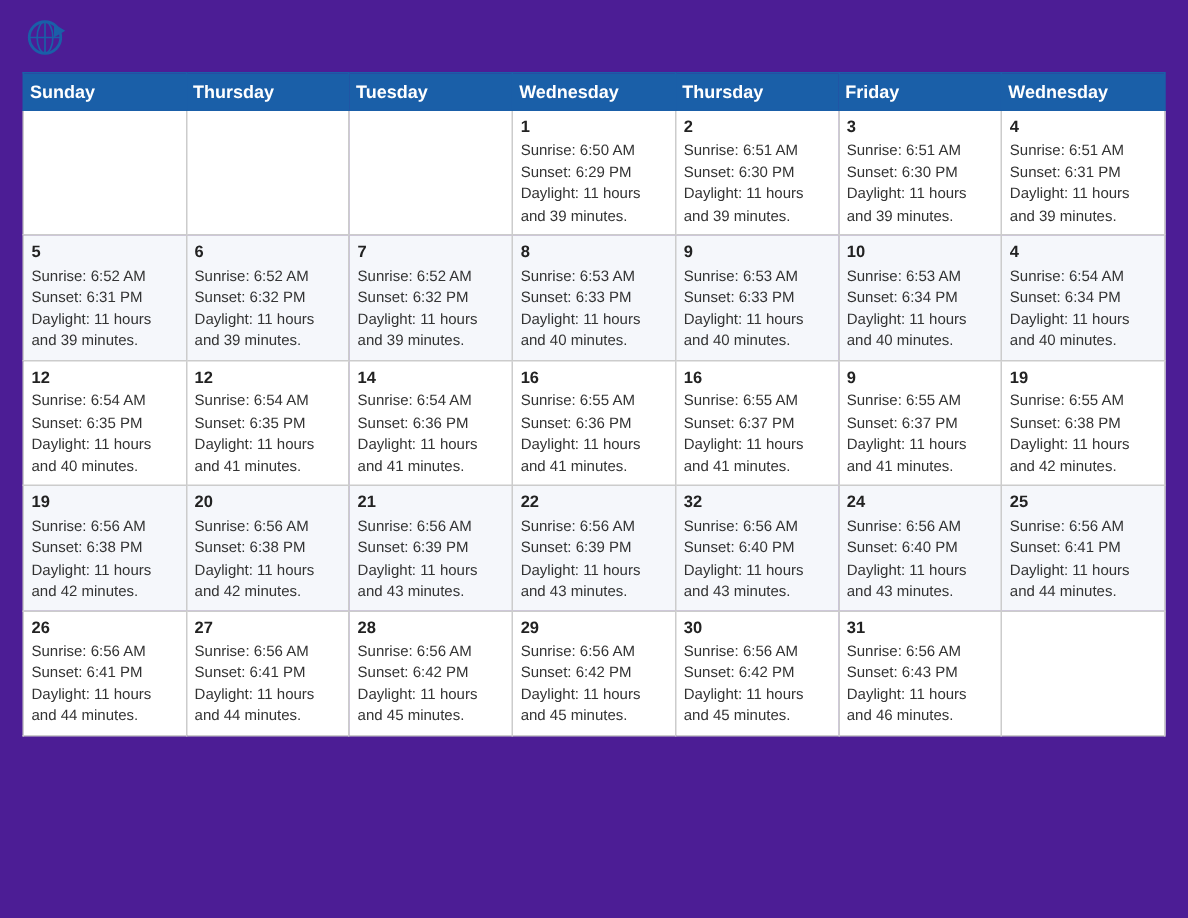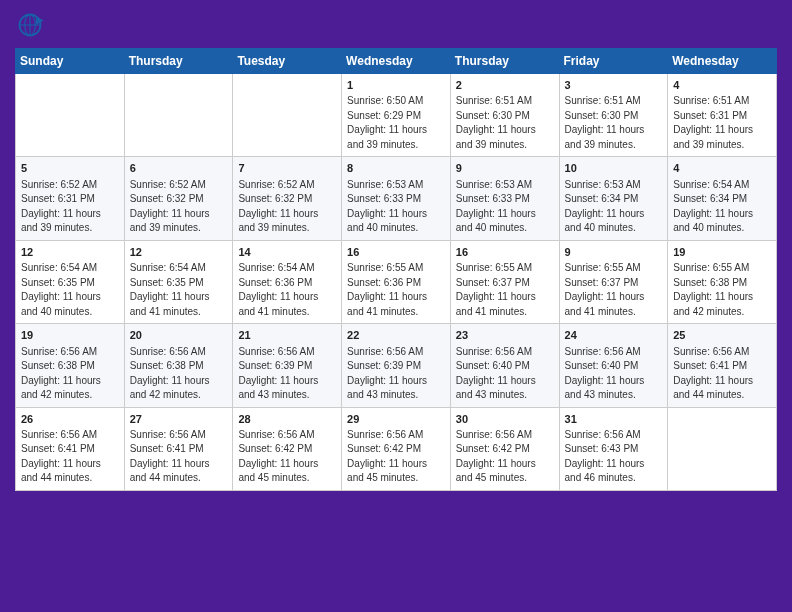--- a/index.html
+++ b/index.html
@@ -228,21 +228,21 @@
           </td>
           <td>
             <span class="day-number">21</span>
             <div class="day-info">Sunrise: 6:56 AM<br>Sunset: 6:39 PM<br>Daylight: 11 hours and 43 minutes.</div>
           </td>
           <td>
             <span class="day-number">22</span>
             <div class="day-info">Sunrise: 6:56 AM<br>Sunset: 6:39 PM<br>Daylight: 11 hours and 43 minutes.</div>
           </td>
           <td>
-            <span class="day-number">23</span>
+            <span class="day-number">32</span>
             <div class="day-info">Sunrise: 6:56 AM<br>Sunset: 6:40 PM<br>Daylight: 11 hours and 43 minutes.</div>
           </td>
           <td>
             <span class="day-number">24</span>
             <div class="day-info">Sunrise: 6:56 AM<br>Sunset: 6:40 PM<br>Daylight: 11 hours and 43 minutes.</div>
           </td>
           <td>
             <span class="day-number">25</span>
             <div class="day-info">Sunrise: 6:56 AM<br>Sunset: 6:41 PM<br>Daylight: 11 hours and 44 minutes.</div>
           </td>

